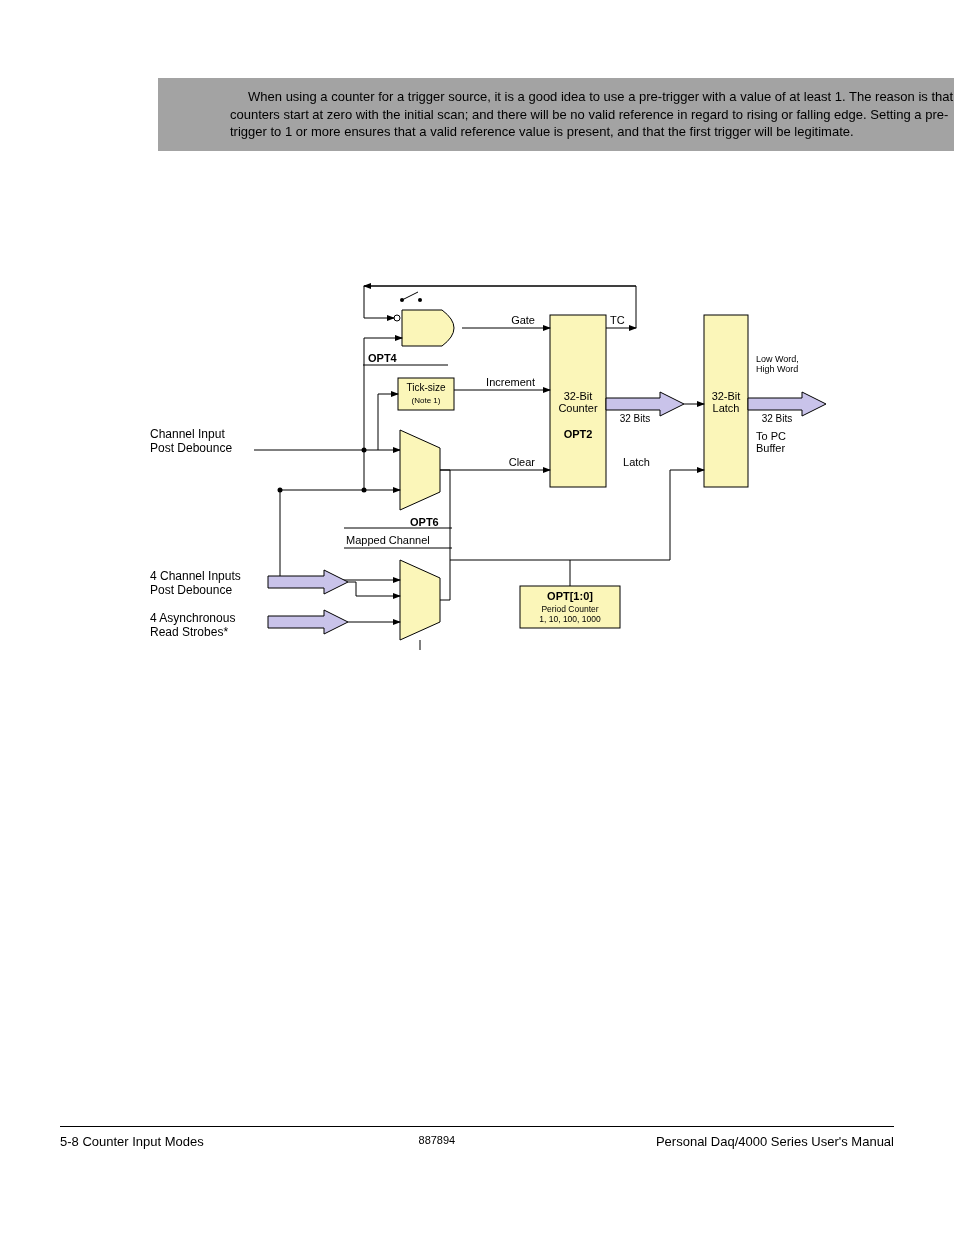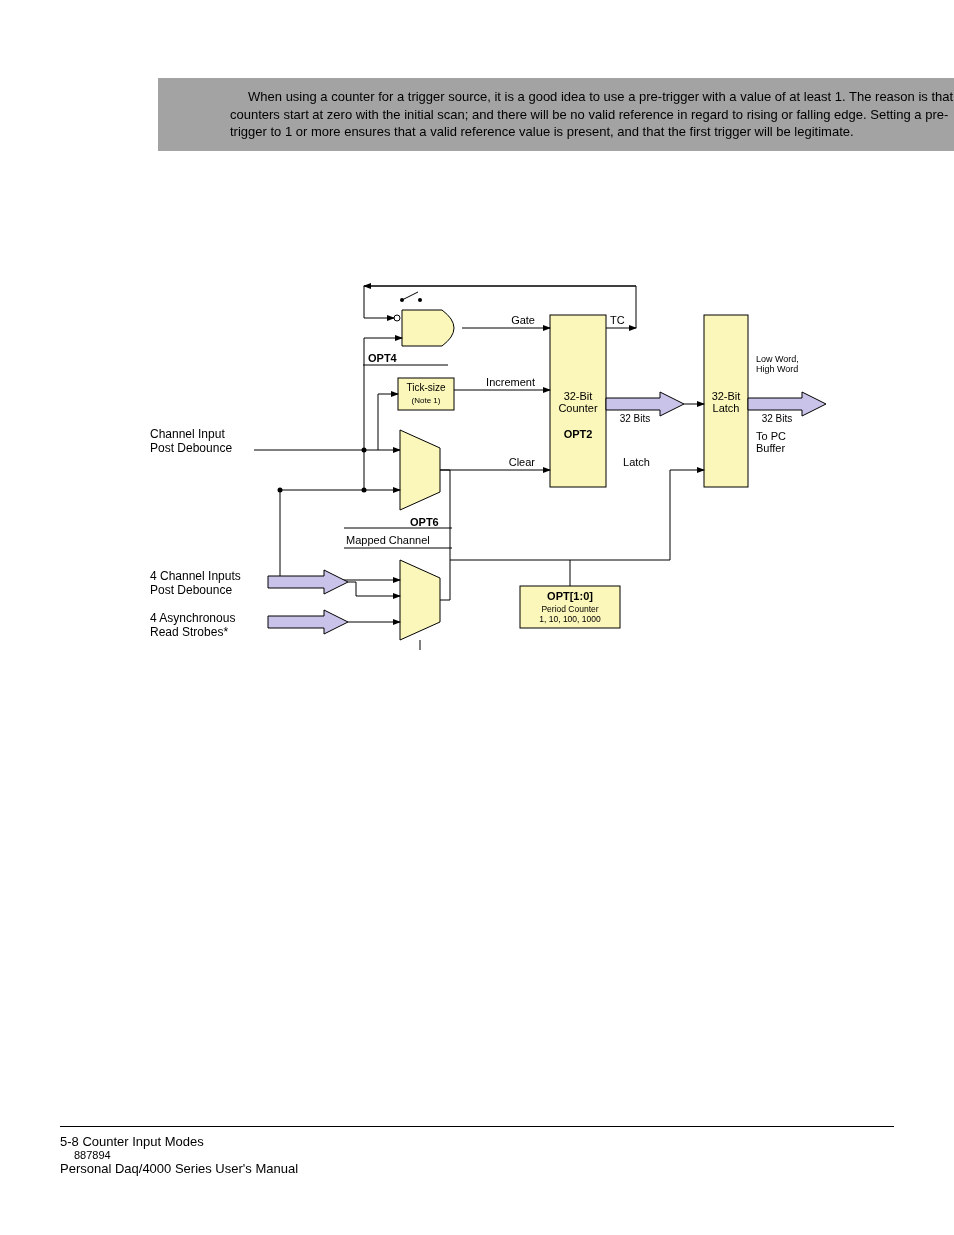--- a/index.html
+++ b/index.html
@@ -45,21 +45,20 @@
     border-top: 1px solid #000;
   }
   .footer {
     position: absolute;
     left: 60px;
     top: 1134px;
     width: 834px;
     font-size: 13px;
     display: flex;
     justify-content: space-between;
-    flex-direction: column;
   }
 </style>
 </head>
 <body>
 
 <svg class="bulb" viewBox="0 0 44 54">
   <ellipse cx="22" cy="18" rx="15" ry="17" fill="#fff200" stroke="#000" stroke-width="1.2"></ellipse>
   <path d="M13 30 Q 22 42 31 30" fill="#fff200" stroke="#000" stroke-width="1.2"></path>
   <rect x="16" y="36" width="12" height="4" fill="#c0c0c0" stroke="#000" stroke-width="0.8"></rect>
   <rect x="16" y="40" width="12" height="4" fill="#c0c0c0" stroke="#000" stroke-width="0.8"></rect>

